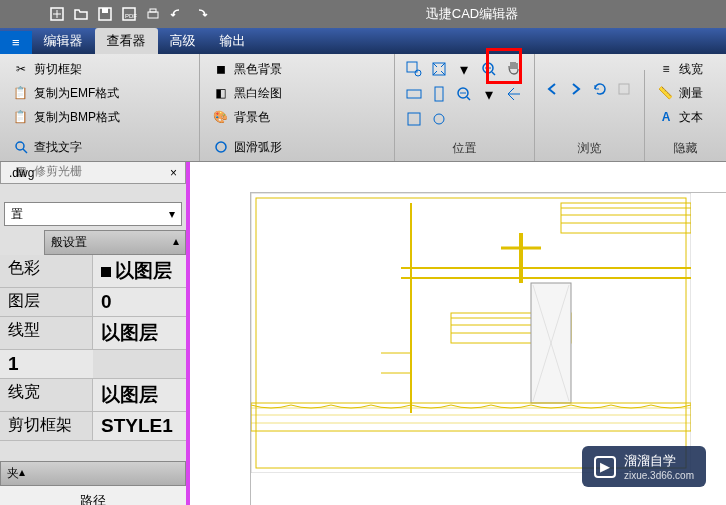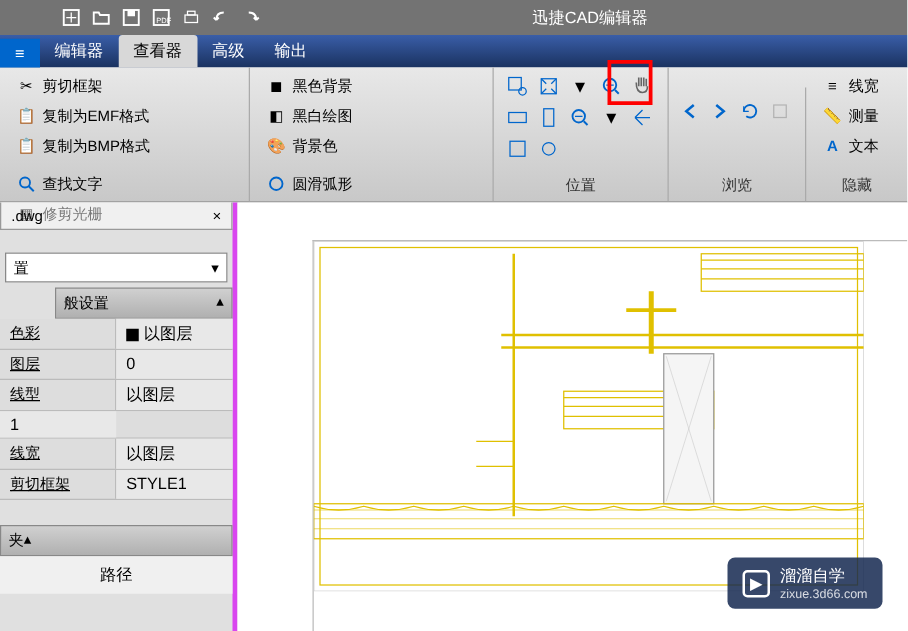--- a/index.html
+++ b/index.html
@@ -34,22 +34,22 @@
     .file-tab { height: 22px; background: #f0f0f0; border: 1px solid #999; border-top: none; display: flex; align-items: center; padding: 0 8px; font-size: 12px; }
     .file-tab .close-x { margin-left: auto; cursor: pointer; }
     
     .combo { height: 24px; background: #fff; border: 1px solid #888; margin: 4px; display: flex; align-items: center; padding: 0 6px; font-size: 12px; }
     .combo .caret { margin-left: auto; }
     
     .prop-header { background: linear-gradient(#d0d0d0, #b0b0b0); font-size: 12px; padding: 3px 6px; border: 1px solid #888; display: flex; margin-left: 44px; }
     .prop-header .collapse { margin-left: auto; cursor: pointer; }
     .prop-table { width: 100%; }
     .prop-row { display: flex; border-bottom: 1px solid #bbb; background: #ddd; }
-    .prop-cell-l { width: 50%; padding: 3px 8px; font-size: 12px; border-right: 1px solid #bbb; text-decoration: underline; }
-    .prop-cell-r { width: 50%; padding: 3px 8px; font-size: 13px; background: #e8e8e8; }
+    .prop-cell-l { width: 50%; padding: 3px 8px; font-size: 16px; border-right: 1px solid #bbb; }
+    .prop-cell-r { width: 50%; padding: 3px 8px; font-size: 19px; background: #e8e8e8; font-weight: bold; }
     .swatch { width: 10px; height: 10px; background: #000; display: inline-block; margin-right: 4px; vertical-align: middle; }
     
     .path-header { background: linear-gradient(#d0d0d0, #b0b0b0); font-size: 12px; padding: 3px 6px; border: 1px solid #888; display: flex; margin-top: 20px; }
     .path-label { text-align: center; padding: 6px; font-size: 13px; background: #f0f0f0; }
     
     .canvas-area { flex: 1; background: #fff; position: relative; overflow: hidden; }
     .drawing { position: absolute; top: 30px; left: 60px; right: 0; bottom: 0; border-left: 1px solid #bbb; border-top: 1px solid #bbb; }
     
     .watermark { position: absolute; bottom: 18px; right: 20px; background: rgba(20,40,80,0.85); color: #fff; padding: 6px 12px; border-radius: 6px; display: flex; align-items: center; gap: 8px; font-size: 13px; }
     .watermark .url { font-size: 10px; opacity: 0.8; display: block; }

